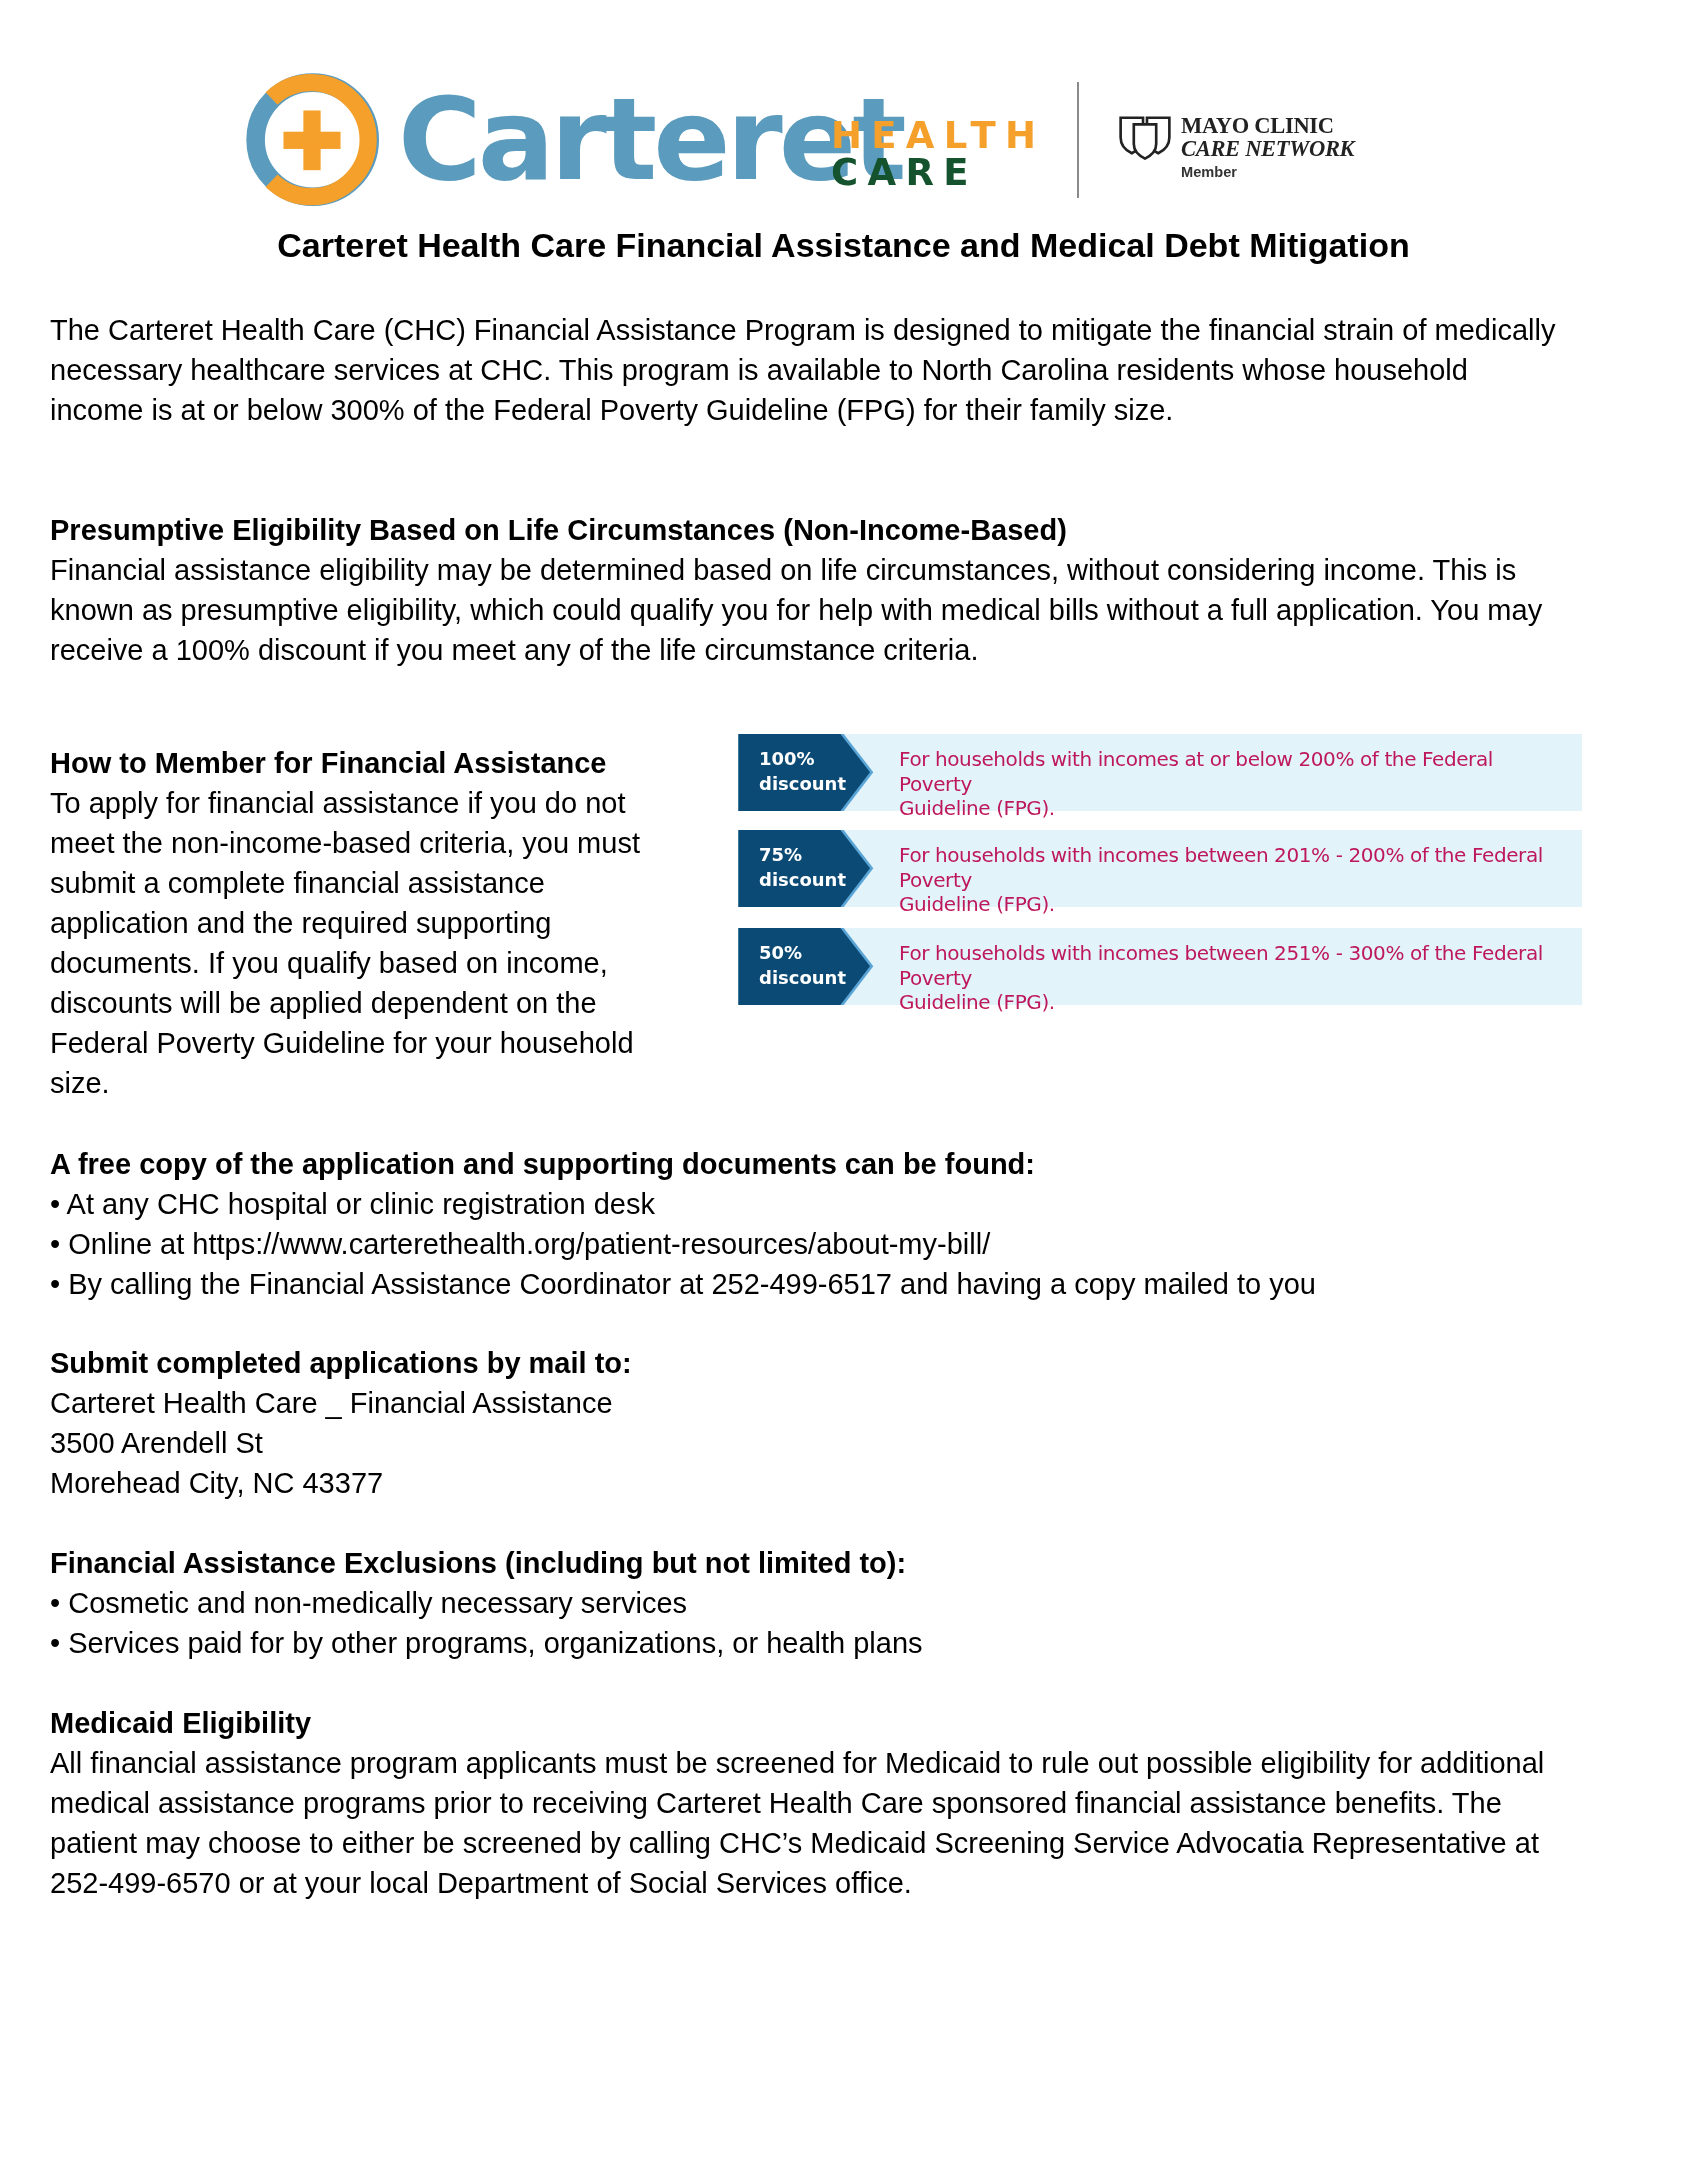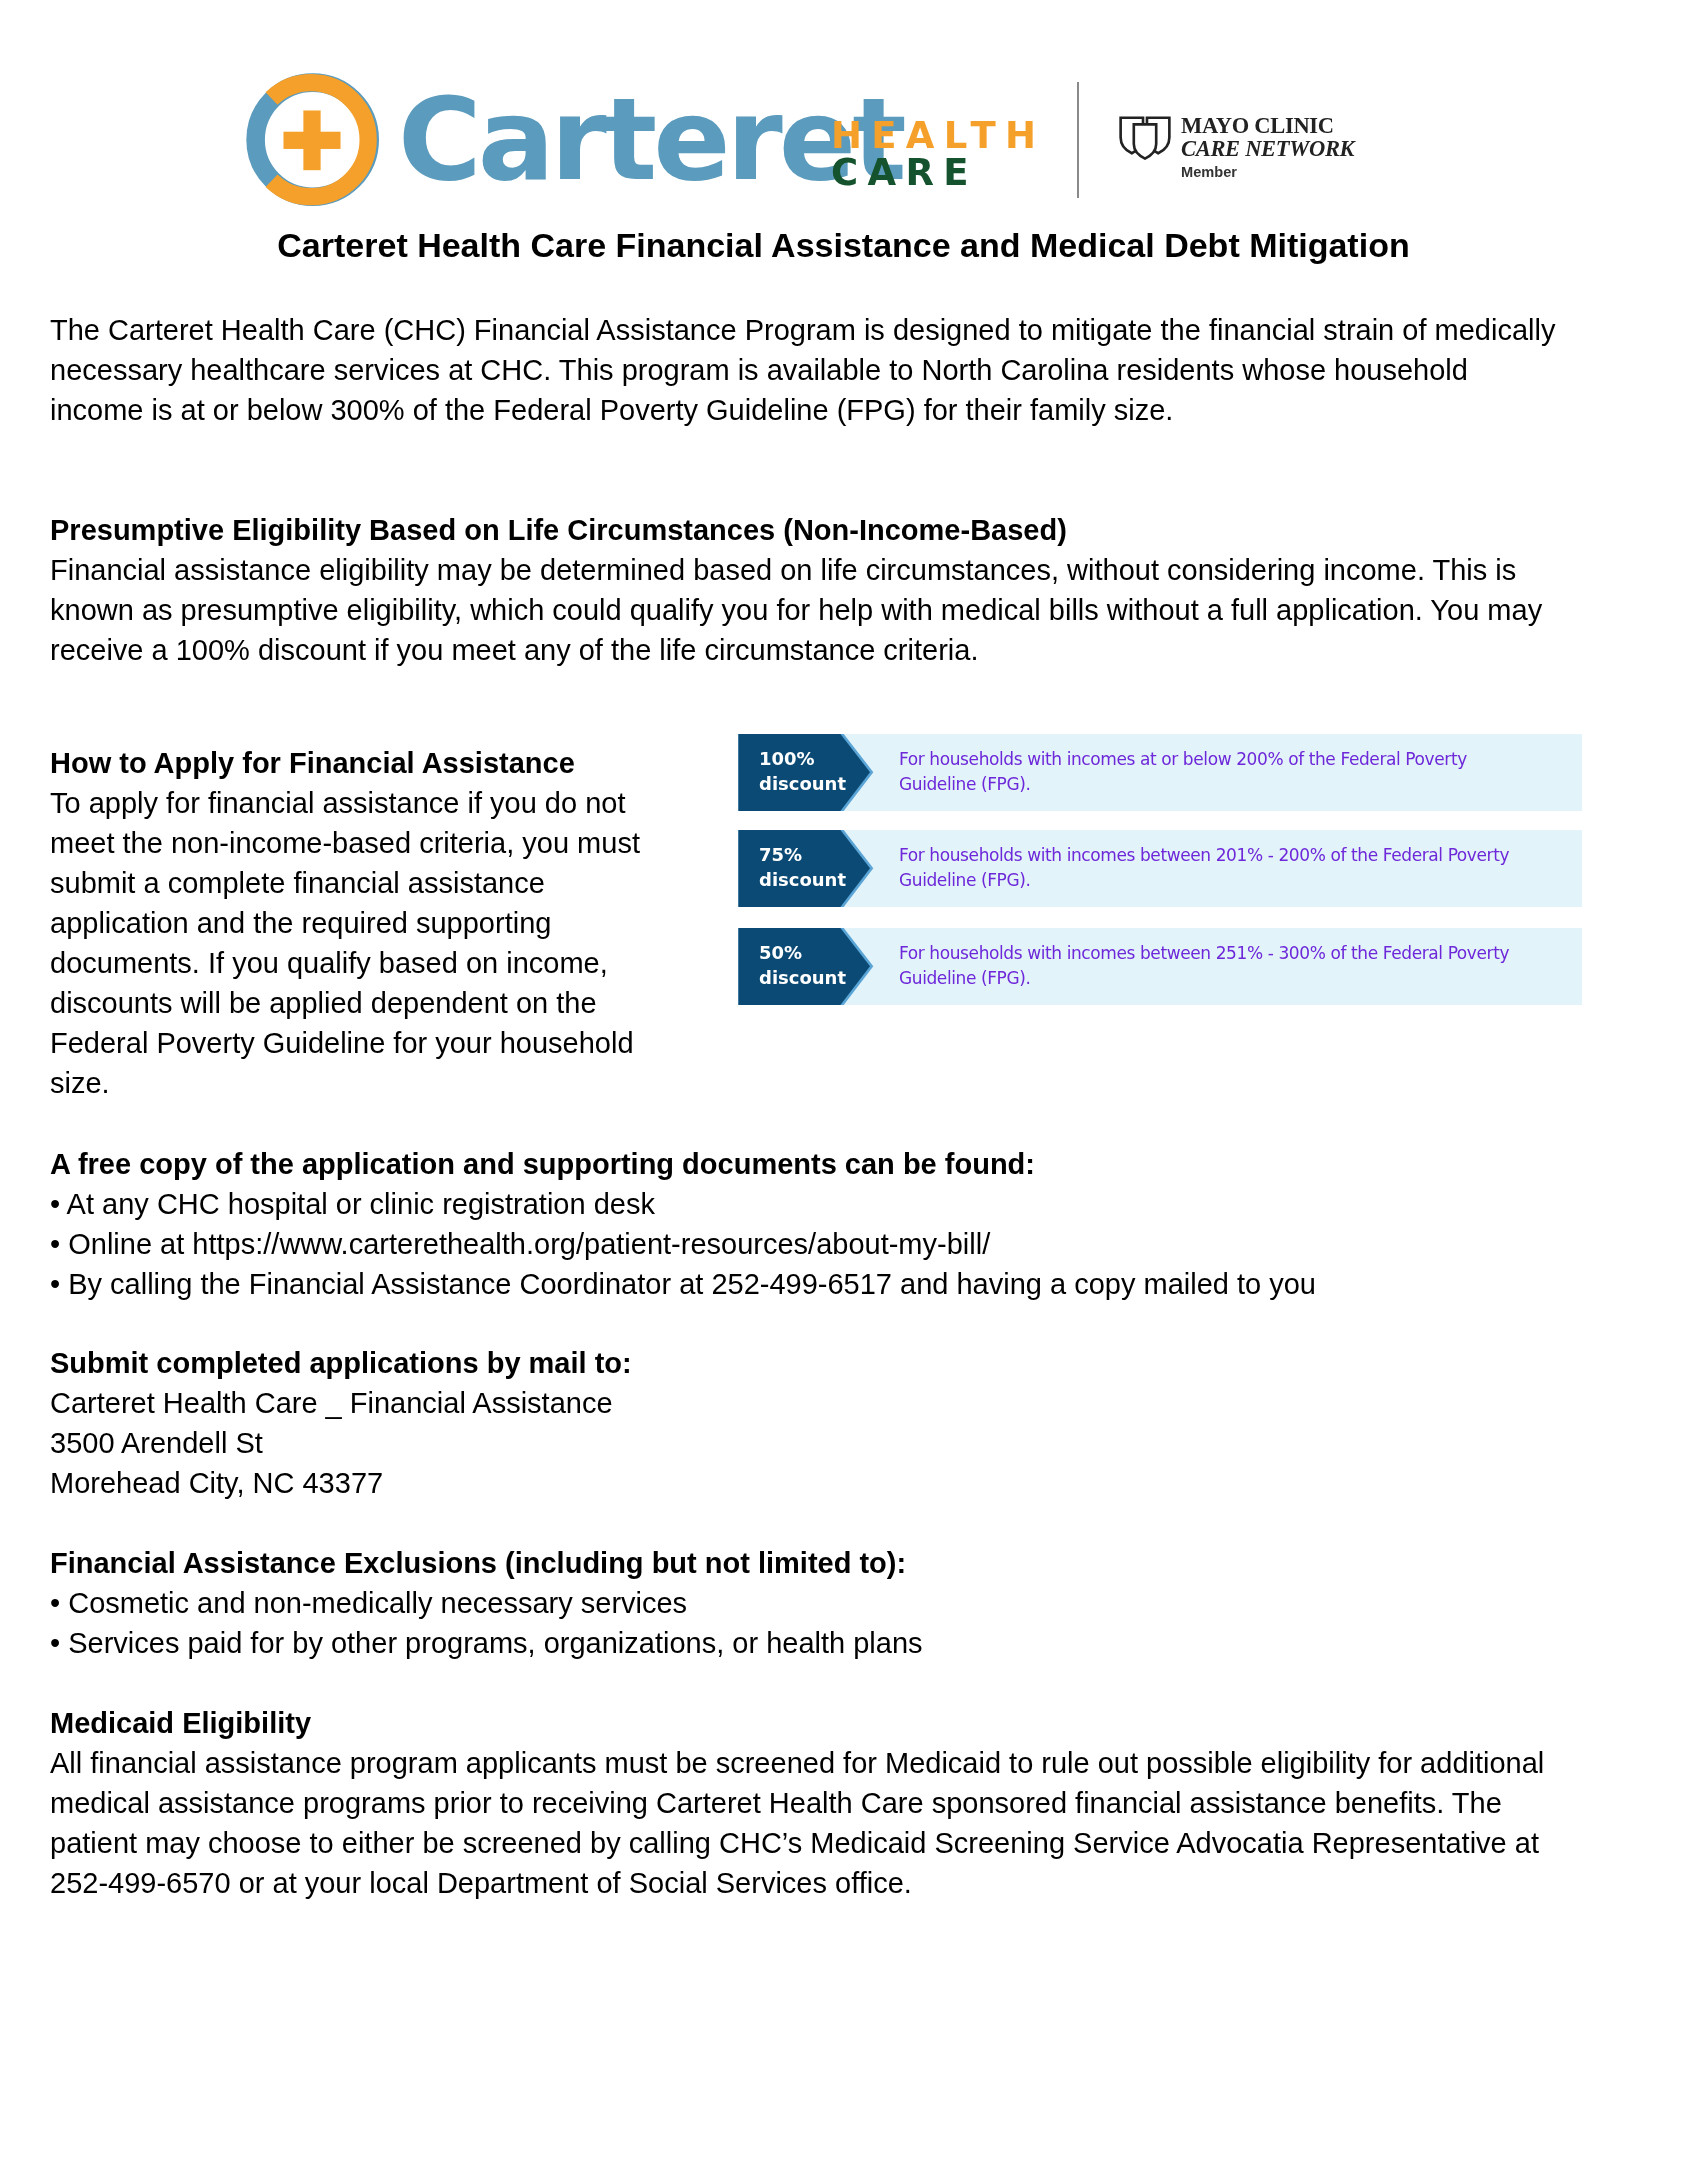--- a/index.html
+++ b/index.html
@@ -32,21 +32,21 @@
   .p { left: 50px; width: 1601px; font-size: 29px; line-height: 40px; }
   .h { font-weight: bold; margin-top: 40px; }
   .line { display: block; white-space: nowrap; }
 
   
   .disc-row { left: 738px; width: 844px; height: 77px; background: #e3f3fa; }
   .disc-tag { left: 0; top: 0; width: 139px; height: 77px; }
   .disc-tag svg { position: absolute; left: 0; top: 0; }
   .disc-tag-text { position: absolute; left: 21px; top: 13.2px; color: #ffffff; font-weight: bold;
                    font-size: 18px; line-height: 24.5px; font-family: "DejaVu Sans", sans-serif; }
-  .disc-desc { left: 161px; top: 13.2px; width: 662px; color: #6d28d9; font-size: 17px;
+  .disc-desc { left: 161px; top: 13.2px; width: 662px; color: #be185d; font-size: 20px;
                line-height: 24.5px; font-family: "DejaVu Sans", sans-serif; letter-spacing: -0.4px; }
 </style>
 </head>
 <body>
 
 <div class="abs logo-wrap">
   <div class="abs logo-circle">
     <svg width="136" height="136" viewBox="0 0 205 205">
       <circle cx="102" cy="102" r="86" fill="none" stroke="#5b9bbd" stroke-width="28"></circle>
       <path d="M 40 40 A 86 86 0 1 1 40 164" fill="none" stroke="#f5a02a" stroke-width="26"></path>
@@ -79,21 +79,21 @@
 </div>
 
 <div class="abs p" style="top:470px;">
   <span class="line h">Presumptive Eligibility Based on Life Circumstances (Non-Income-Based)</span>
   <span class="line">Financial assistance eligibility may be determined based on life circumstances, without considering income. This is</span>
   <span class="line">known as presumptive eligibility, which could qualify you for help with medical bills without a full application. You may</span>
   <span class="line">receive a 100% discount if you meet any of the life circumstance criteria.</span>
 </div>
 
 <div class="abs p" style="top:703px; width:662px;">
-  <span class="line h">How to Apply for Financial Assistance</span>
+  <span class="line h">How to Member for Financial Assistance</span>
   <span class="line">To apply for financial assistance if you do not</span>
   <span class="line">meet the non-income-based criteria, you must</span>
   <span class="line">submit a complete financial assistance</span>
   <span class="line">application and the required supporting</span>
   <span class="line">documents. If you qualify based on income,</span>
   <span class="line">discounts will be applied dependent on the</span>
   <span class="line">Federal Poverty Guideline for your household</span>
   <span class="line">size.</span>
 </div>
 

